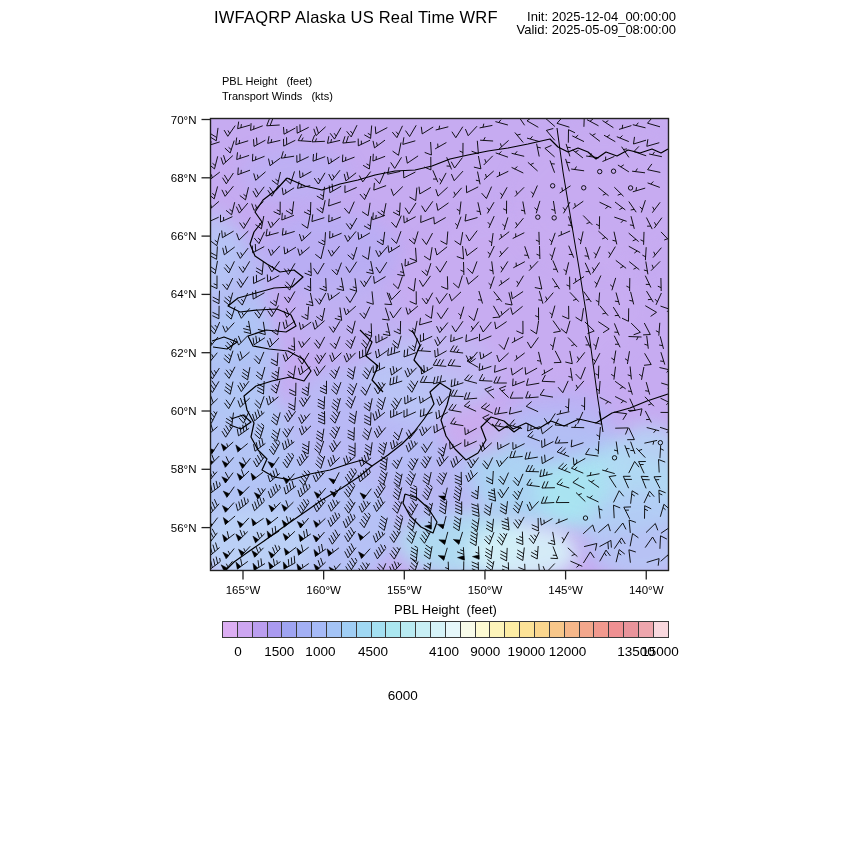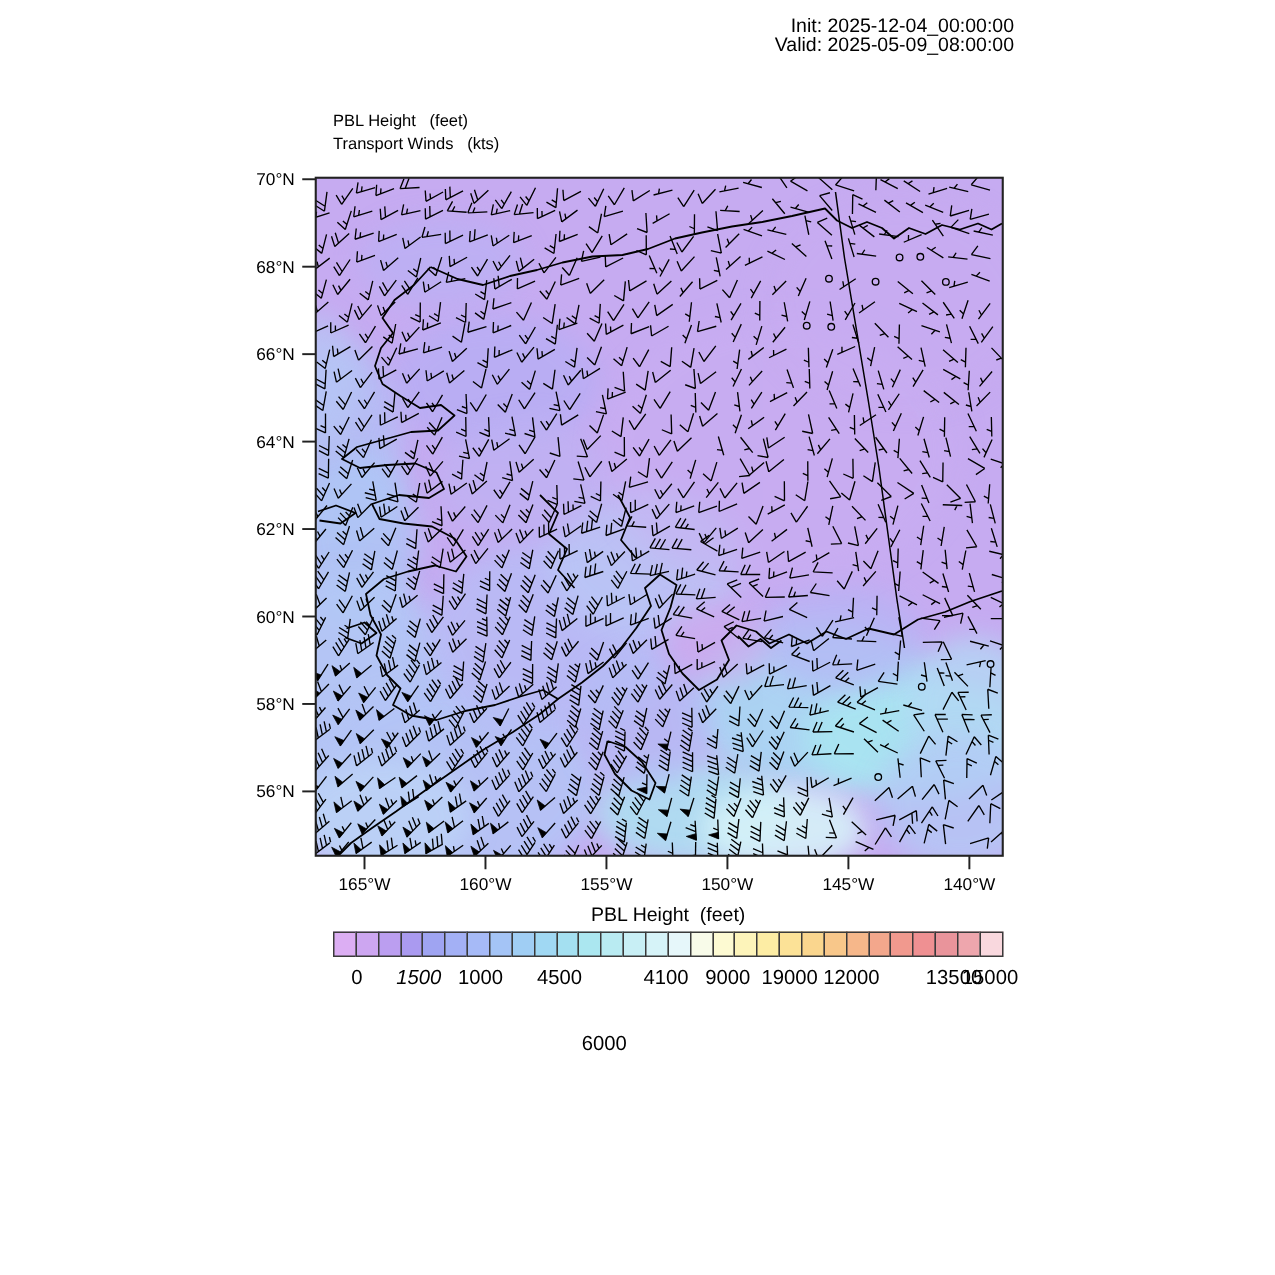--- a/index.html
+++ b/index.html
@@ -17,20 +17,21 @@
   .cbar-labels{position:absolute;left:0;top:644px;width:850px;height:18px;font-size:13.5px;}
   .cbar-labels span{position:absolute;transform:translateX(-50%);}
   .footer{position:absolute;left:222px;top:811px;font-size:10.5px;line-height:14px;white-space:pre;}
   svg text{font-family:"Liberation Sans", sans-serif;}
 </style>
 </head>
 <body>
 
 <div class="page">
 
+  <div class="title">IWFAQRP Alaska US Real Time WRF</div>
   <div class="runinfo">
     <div>Init: 2025-12-04_00:00:00</div>
     <div>Valid: 2025-05-09_08:00:00</div>
   </div>
 
   <div class="fieldlabels"><span>PBL Height   (feet)</span><br><span>Transport Winds   (kts)</span></div>
 
   <svg id="map-svg" width="850" height="850" viewBox="0 0 850 850" style="position:absolute;left:0;top:0;">
       <defs>
         <clipPath id="mapclip">
@@ -1101,21 +1102,21 @@
       <div class="cell" style="background: rgb(246, 183, 138);"></div>
       <div class="cell" style="background: rgb(243, 167, 140);"></div>
       <div class="cell" style="background: rgb(241, 153, 142);"></div>
       <div class="cell" style="background: rgb(239, 144, 146);"></div>
       <div class="cell" style="background: rgb(233, 148, 155);"></div>
       <div class="cell" style="background: rgb(238, 166, 173);"></div>
       <div class="cell" style="background: rgb(249, 216, 222);"></div>
     </div>
   <div class="cbar-labels" id="cbar-labels">
       <span style="left: 238px;">0</span>
-      <span style="left: 279.2px; font-style: italic;">1500</span>
+      <span style="left: 279.2px;">1500</span>
       <span style="left: 320.4px;">1000</span>
       <span style="left: 373px;">4500</span>
       <span style="left: 402.8px; margin-top: 44px;">6000</span>
       <span style="left: 444px;">4100</span>
       <span style="left: 485.2px;">9000</span>
       <span style="left: 526.4px;">19000</span>
       <span style="left: 567.6px;">12000</span>
       <span style="left: 636px;">13500</span>
       <span style="left: 660px;">15000</span>
     </div>

